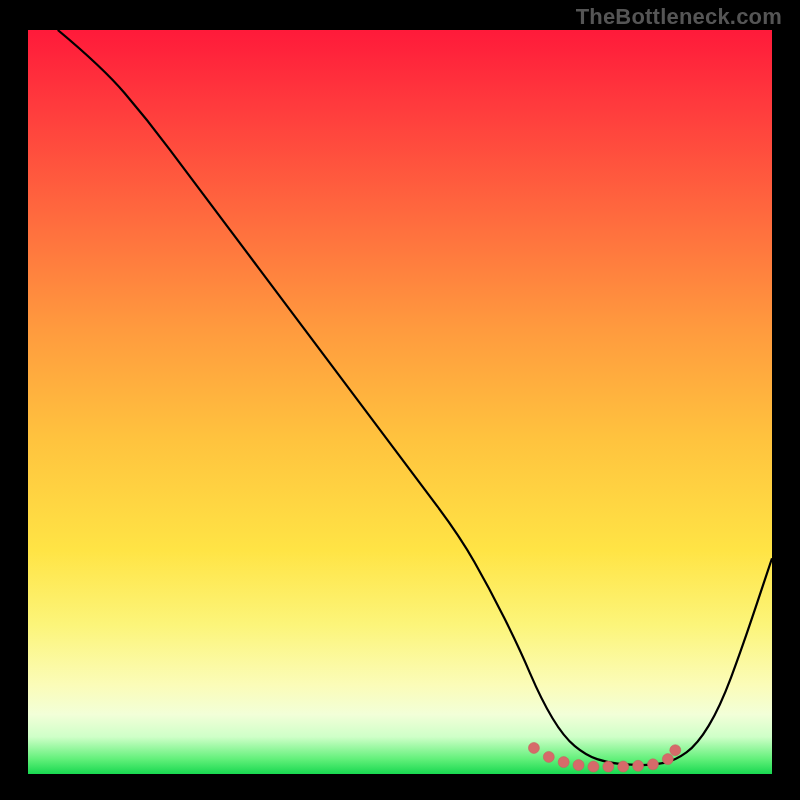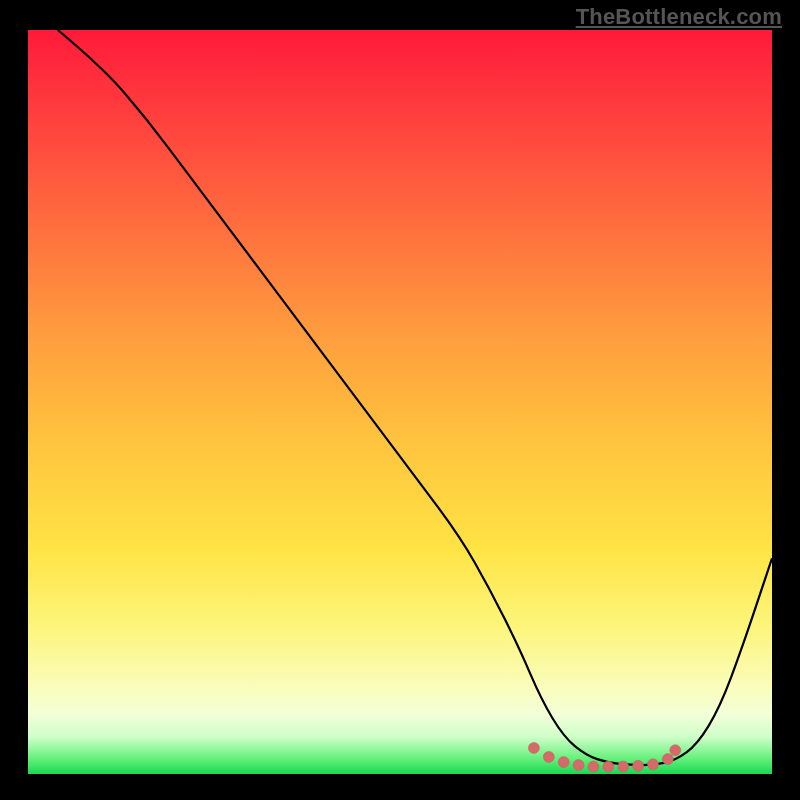--- a/index.html
+++ b/index.html
@@ -18,21 +18,20 @@
     background: #000;
   }
   .watermark {
     position: absolute;
     top: 4px;
     right: 18px;
     color: #555;
     font-size: 22px;
     font-weight: 600;
     letter-spacing: 0.2px;
-    text-decoration: underline;
   }
   .plot-area {
     position: absolute;
     left: 28px;
     top: 30px;
     width: 744px;
     height: 744px;
     background: linear-gradient(to bottom,
       #ff1a3a 0%,
       #ff3a3d 10%,

